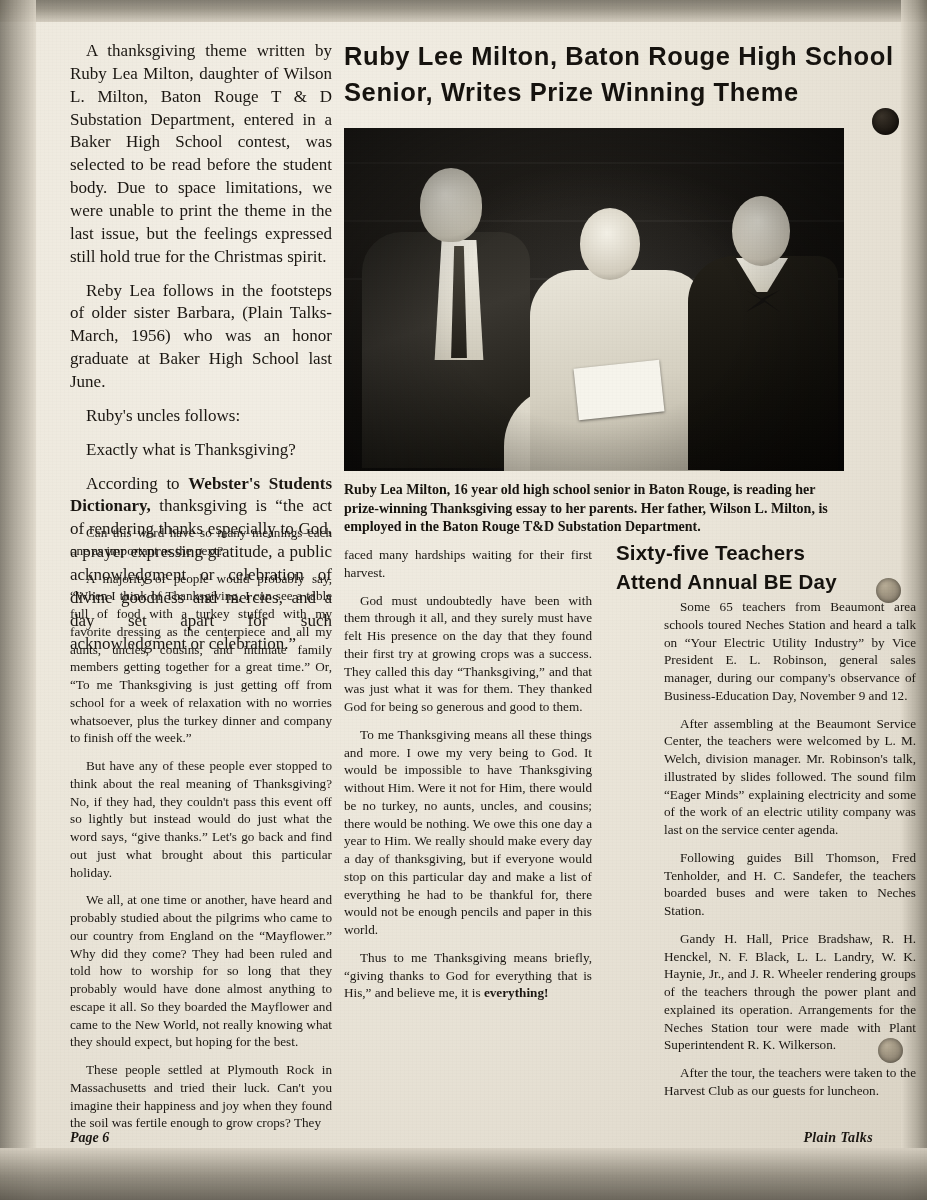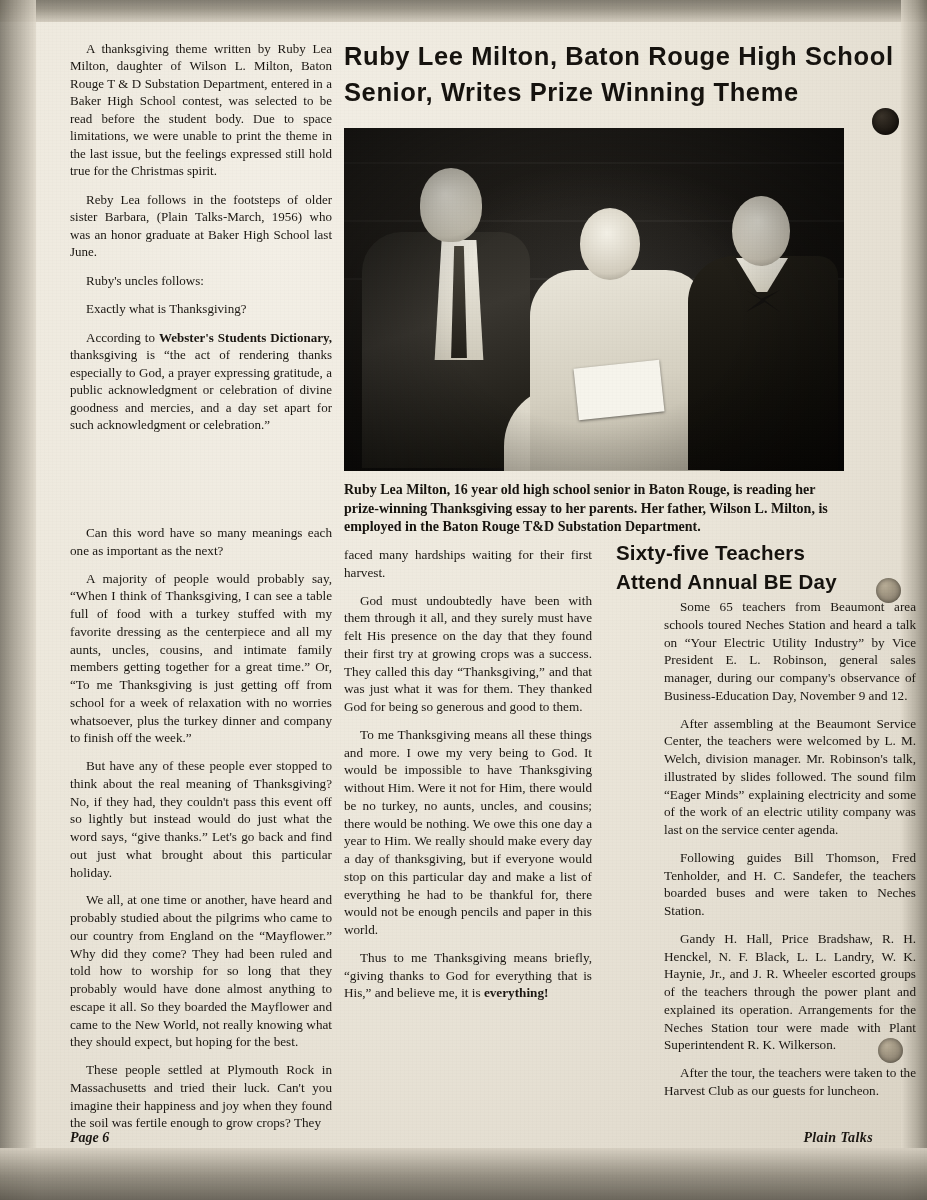--- a/index.html
+++ b/index.html
@@ -71,21 +71,21 @@
     letter-spacing: 0.6px;
     color: #16130f;
   }
   .headline .hl-line { display: block; white-space: nowrap; }
 
   
   .col-intro {
     position: absolute;
     left: 14px; top: 10px;
     width: 262px;
-    font-size: 13px;
+    font-size: 17px;
     line-height: 1.345;
     text-align: justify;
     color: #1b1712;
   }
   .col-intro p { margin: 0 0 11px 0; text-indent: 16px; }
 
   
   .photo-wrap {
     position: absolute;
     left: 288px; top: 98px;
@@ -318,21 +318,21 @@
 
     <div class="subhead">
       <span>Sixty-five Teachers</span>
       <span>Attend Annual BE Day</span>
     </div>
 
     <div class="col" id="col3">
       <p>Some 65 teachers from Beaumont area schools toured Neches Station and heard a talk on “Your Electric Utility Industry” by Vice President E. L. Robinson, general sales manager, during our company's observance of Business-Education Day, November 9 and 12.</p>
       <p>After assembling at the Beaumont Service Center, the teachers were welcomed by L. M. Welch, division manager. Mr. Robinson's talk, illustrated by slides followed. The sound film “Eager Minds” explaining electricity and some of the work of an electric utility company was last on the service center agenda.</p>
       <p>Following guides Bill Thomson, Fred Tenholder, and H. C. Sandefer, the teachers boarded buses and were taken to Neches Station.</p>
-      <p>Gandy H. Hall, Price Bradshaw, R. H. Henckel, N. F. Black, L. L. Landry, W. K. Haynie, Jr., and J. R. Wheeler escorted groups of the teachers through the power plant and explained its operation. Arrangements for the Neches Station tour were made with Plant Superintendent R. K. Wilkerson.</p>
+      <p>Gandy H. Hall, Price Bradshaw, R. H. Henckel, N. F. Black, L. L. Landry, W. K. Haynie, Jr., and J. R. Wheeler rendering groups of the teachers through the power plant and explained its operation. Arrangements for the Neches Station tour were made with Plant Superintendent R. K. Wilkerson.</p>
       <p>After the tour, the teachers were taken to the Harvest Club as our guests for luncheon.</p>
     </div>
 
     <div class="folio">Page 6</div>
     <div class="masthead">Plain Talks</div>
   </div>
 
   <div class="grain"></div>
 </div>
 

